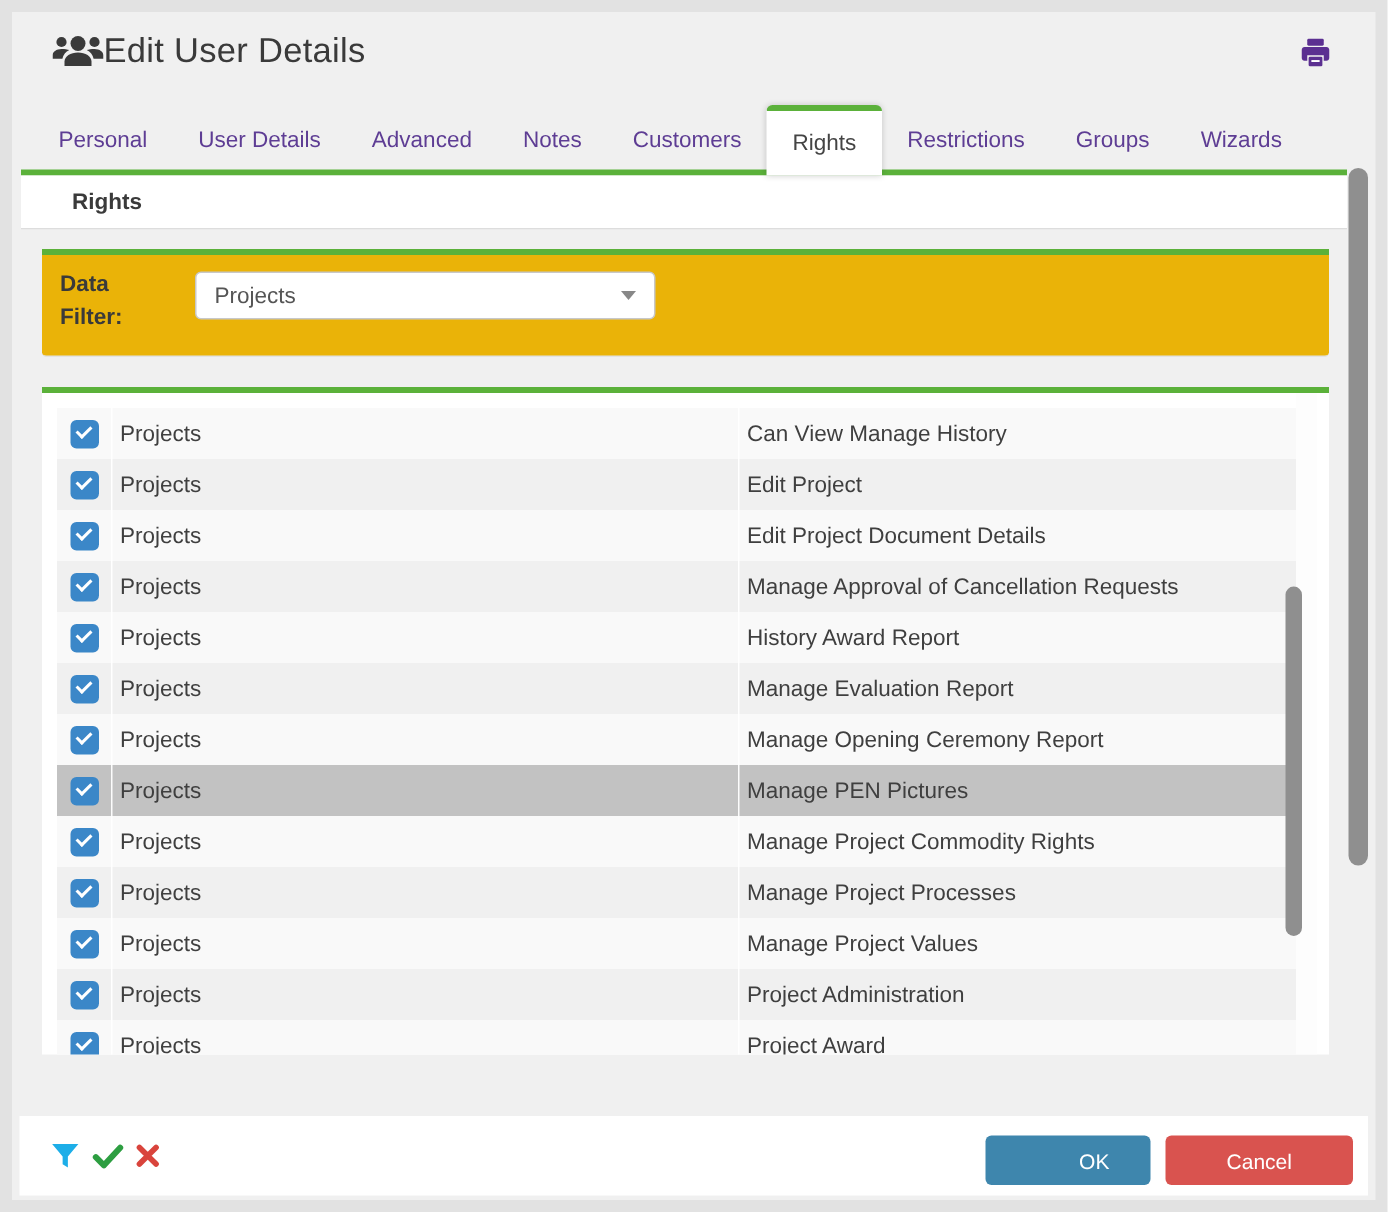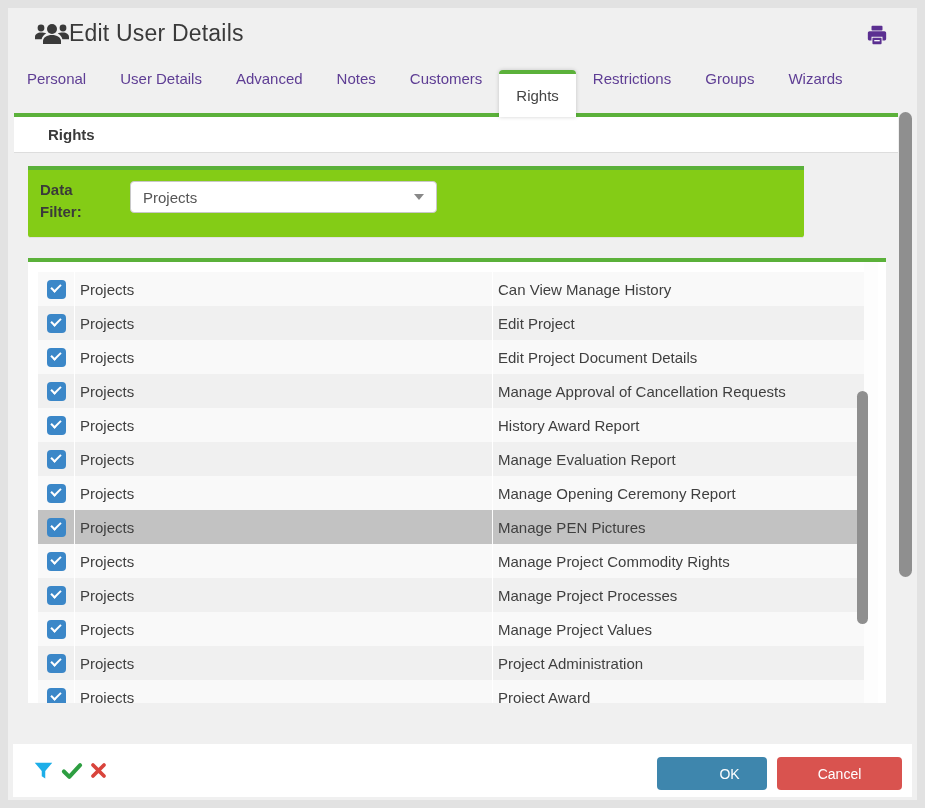--- a/index.html
+++ b/index.html
@@ -22,37 +22,37 @@
   .dialog-bg{position:absolute;left:8px;top:8px;width:909px;height:792px;background:#f0f0f0;}
 
   
   .title-row{position:absolute;left:35px;top:20px;display:flex;align-items:center;gap:0;}
   .title-row h1{font-size:23px;font-weight:400;color:#3a3a3a;margin:0;letter-spacing:.2px;}
   .users-ico svg{display:block;}
   .print-btn{position:absolute;left:866px;top:24px;width:22px;height:22px;cursor:pointer;}
   .print-btn svg{display:block;}
 
   
-  .tab-bar{position:absolute;left:10px;top:70px;height:47px;display:flex;align-items:flex-start;z-index:3;}
+  .tab-bar{position:absolute;left:22px;top:70px;height:47px;display:flex;align-items:center;z-index:3;}
   .tab{padding:0 17px;font-size:15px;color:var(--purple);cursor:pointer;white-space:nowrap;}
   .tab.active{
     align-self:stretch;display:flex;align-items:center;
     background:#fff;color:#444;
     border-top:4px solid var(--green);
     border-radius:4px 4px 0 0;
     box-shadow:0 0 4px rgba(0,0,0,.18);
   }
   .green-rule-1{position:absolute;left:14px;top:113px;width:884px;height:4px;background:var(--green);z-index:1;}
 
   
   .rights-panel{position:absolute;left:14px;top:117px;width:884px;height:36px;background:#fff;border-bottom:1px solid #ddd;z-index:2;display:flex;align-items:center;}
   .rights-panel .lbl{font-size:15px;font-weight:bold;color:#3a3a3a;margin-left:34px;}
 
   
-  .filter-panel{position:absolute;left:28px;top:166px;width:776px;height:72px;background:#84cc16;border-top:4px solid var(--green);border-bottom:1px solid #e2e2e2;border-radius:0 0 3px 3px;padding-left:48px;}
+  .filter-panel{position:absolute;left:28px;top:166px;width:858px;height:72px;background:#eab308;border-top:4px solid var(--green);border-bottom:1px solid #e2e2e2;border-radius:0 0 3px 3px;padding-left:48px;}
   .filter-label{position:absolute;left:12px;top:9px;width:70px;font-size:15px;font-weight:bold;color:#3a3a3a;line-height:22px;}
   .select-box{position:absolute;left:102px;top:11px;width:307px;height:32px;background:#fff;border:1px solid #c8c8c8;border-radius:4px;display:flex;align-items:center;cursor:pointer;}
   .select-box .val{font-size:15px;color:#555;margin-left:12px;flex:1;}
   .select-box .chev{width:0;height:0;border-left:5px solid transparent;border-right:5px solid transparent;border-top:6px solid #888;margin-right:12px;}
 
   
   .list-panel{position:absolute;left:28px;top:258px;width:858px;height:445px;background:#fff;border-top:4px solid var(--green);overflow:hidden;}
   .rows{position:absolute;left:10px;top:10px;width:826px;}
   .row{display:flex;align-items:center;height:34px;font-size:15px;color:var(--text);cursor:pointer;}
   .row.alt-a{background:#f9f9f9;}

